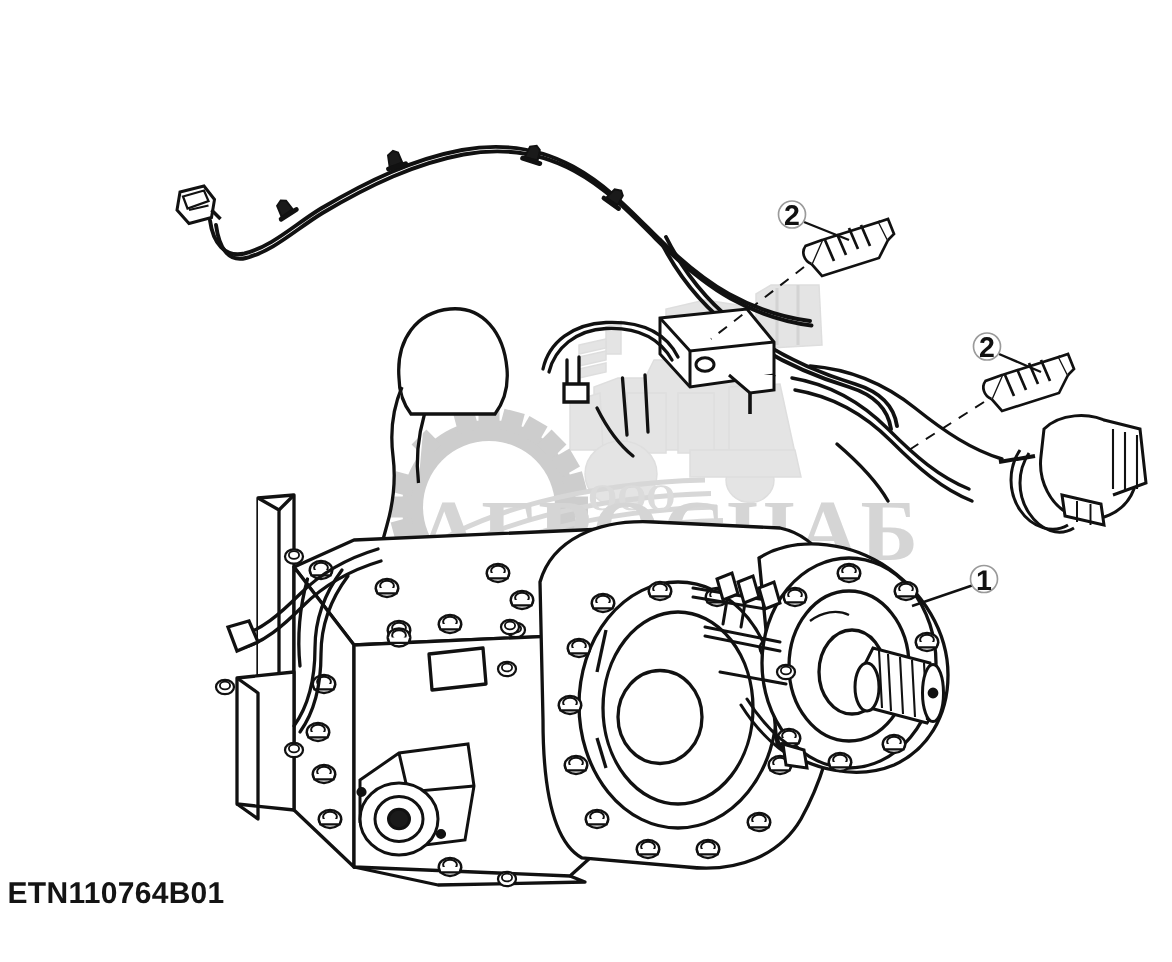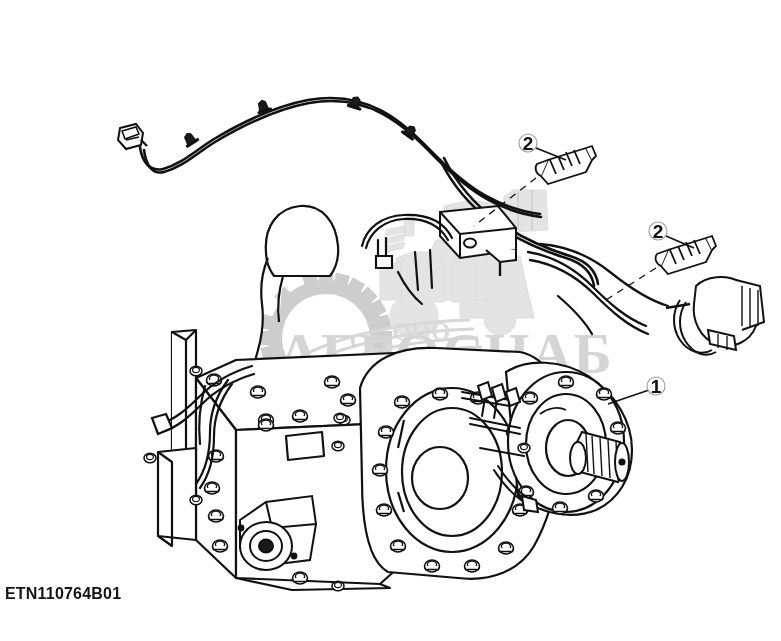--- a/index.html
+++ b/index.html
@@ -18,21 +18,21 @@
     position:absolute;
     left:0; top:0;
     width:781px;
     height:641px;
     display:block;
   }
   #partnumber{
     position:absolute;
     left:5px;
     top:585px;
-    font-size:16px;
+    font-size:20px;
     font-weight:bold;
     letter-spacing:0.2px;
     color:#141414;
     font-family:"Liberation Sans", sans-serif;
     white-space:nowrap;
     user-select:text;
   }
   .cal-text{
     font-family:"Liberation Sans", sans-serif;
     font-size:19px;

